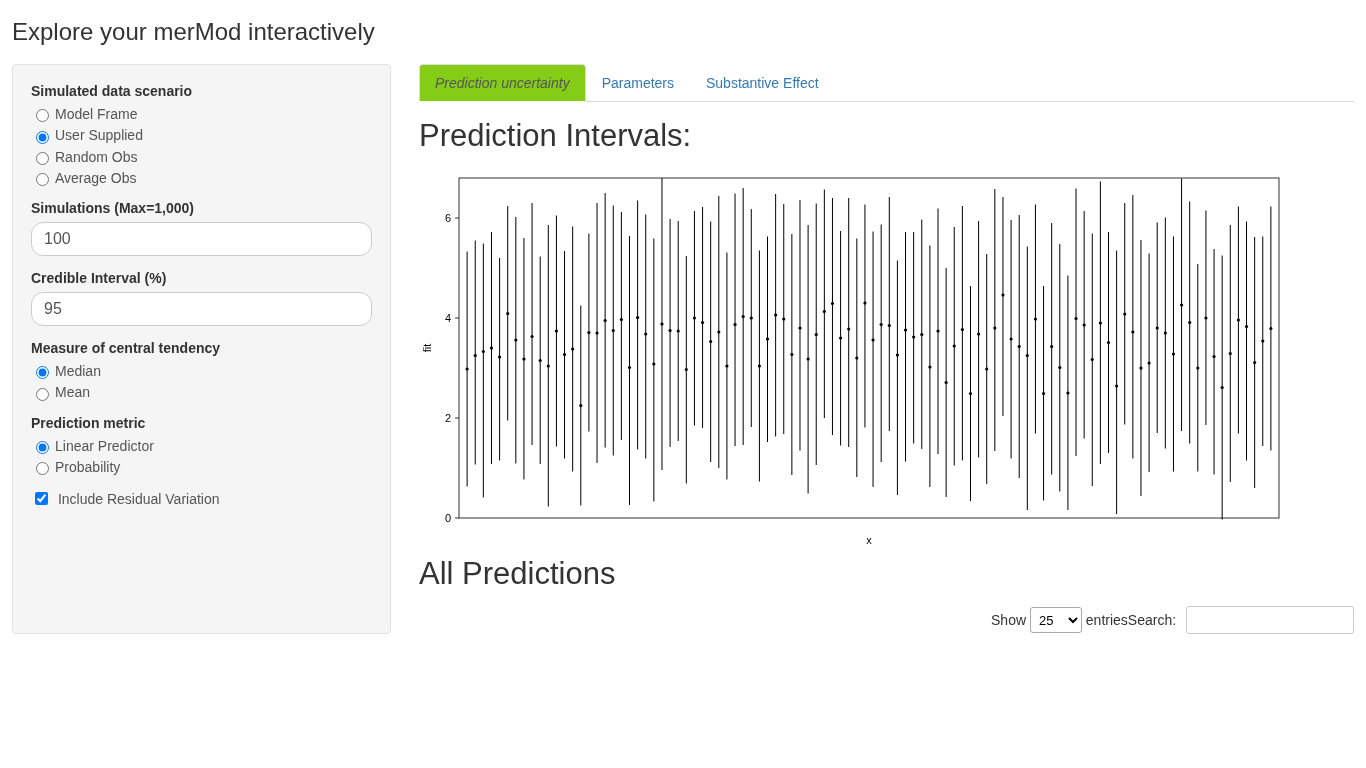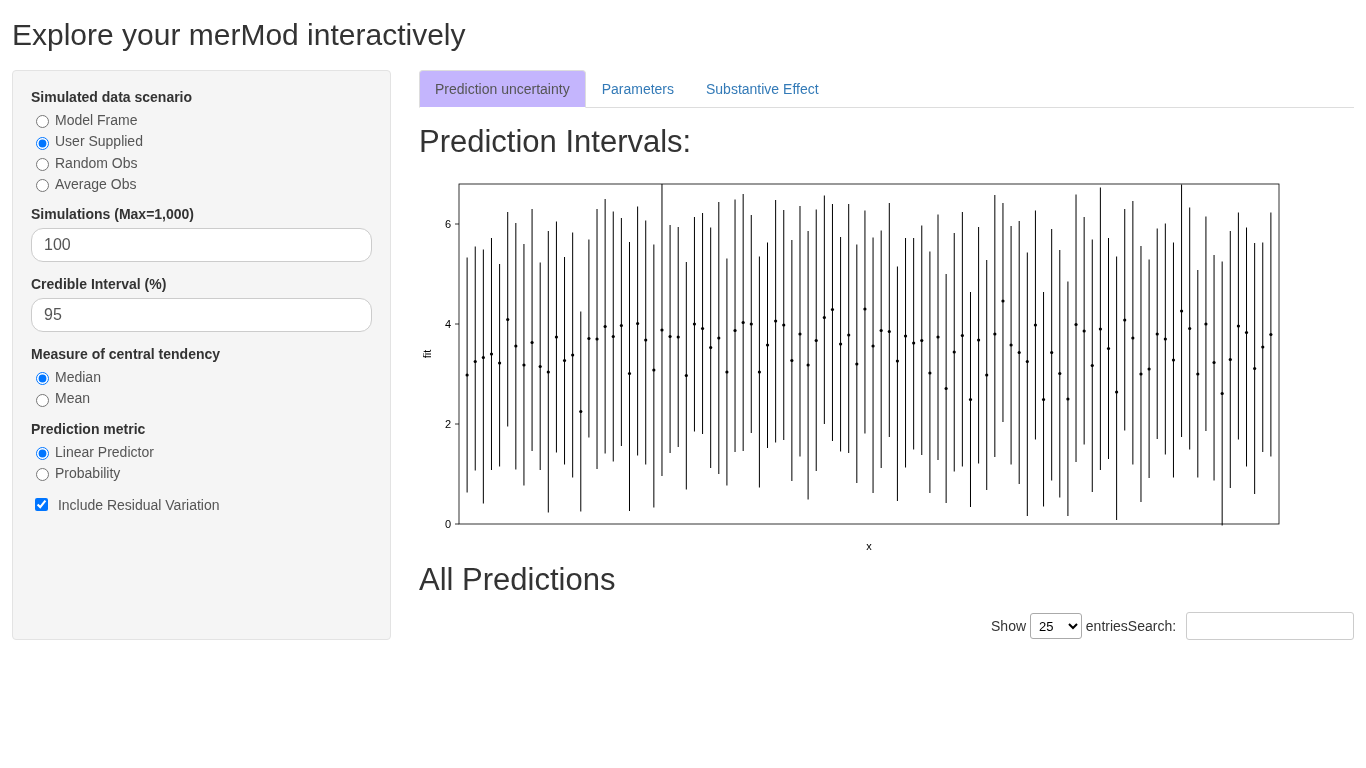--- a/index.html
+++ b/index.html
@@ -5,21 +5,21 @@
   * { box-sizing: border-box; }
   body {
     margin: 0;
     padding: 12px;
     font-family: "Helvetica Neue", Helvetica, Arial, sans-serif;
     font-size: 14px;
     color: #333;
     background: #fff;
   }
   h2.page-title {
-    font-size: 30px;
+    font-size: 24px;
     font-weight: 500;
     margin: 6px 0 18px 0;
     color: #333;
   }
   .row { display: flex; }
   .sidebar {
     width: 379px;
     background: #f5f5f5;
     border: 1px solid #e3e3e3;
     border-radius: 4px;
@@ -68,22 +68,23 @@
     display: block;
     padding: 10px 15px;
     text-decoration: none;
     color: #337ab7;
     border: 1px solid transparent;
     border-radius: 4px 4px 0 0;
     cursor: pointer;
   }
   .nav-tabs li.active a {
     color: #555;
-    background: #c4b5fd;
+    background: #84cc16;
     border-color: #ddd #ddd #fff;
+    font-style: italic;
   }
   h3.section { font-size: 31px; font-weight: 400; margin: 8px 0 14px 0; }
   .chart-wrap { width: 100%; }
   svg.chart { display: block; }
   .dt-controls {
     display: flex;
     justify-content: flex-end;
     align-items: center;
     margin-top: 6px;
     color: #333;

